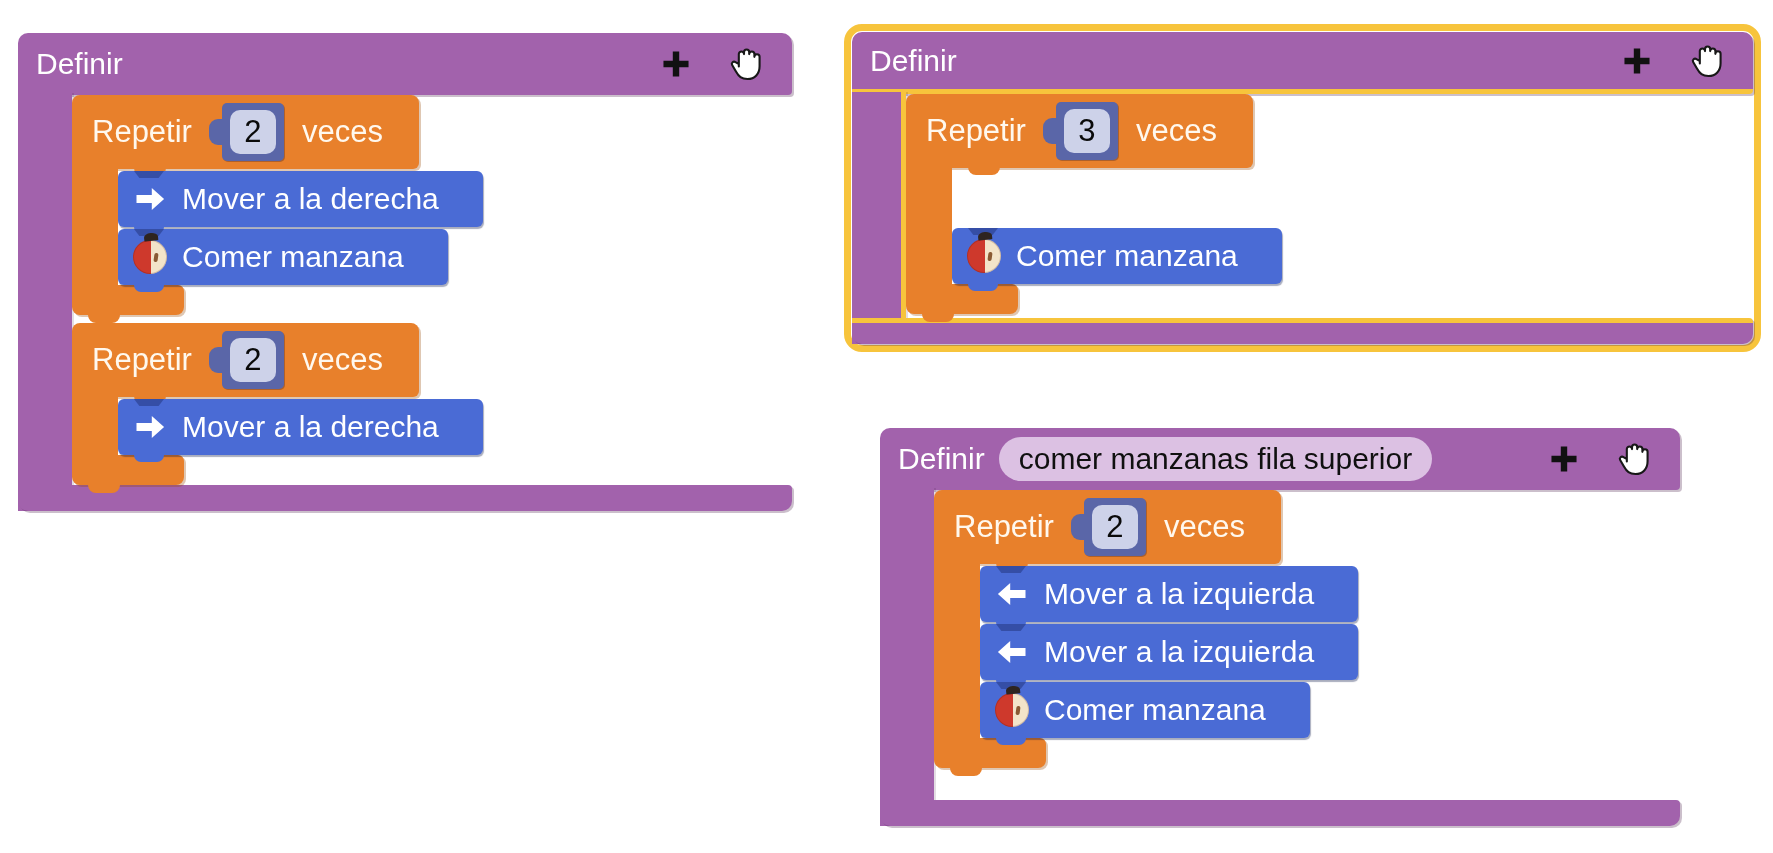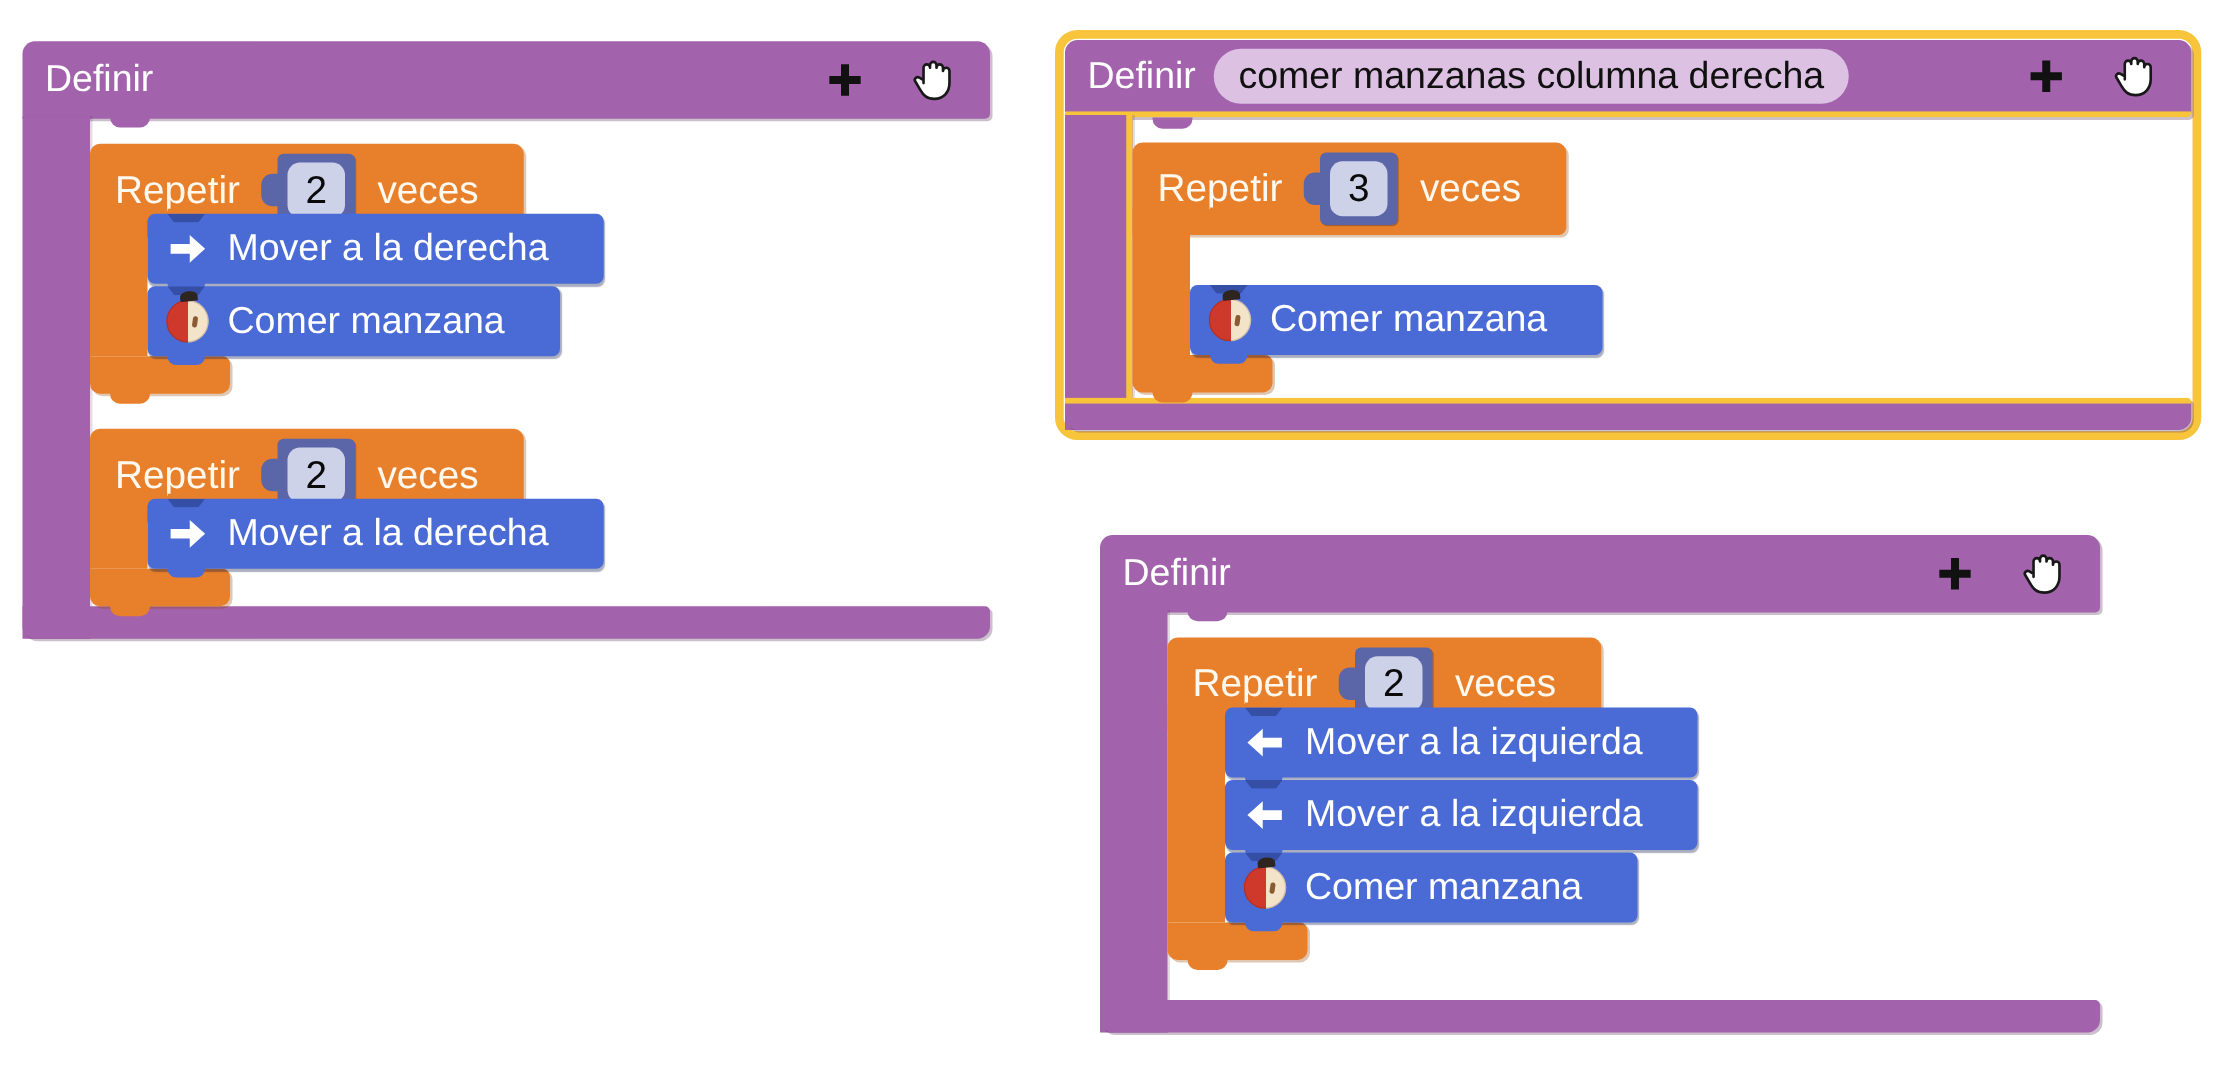--- a/index.html
+++ b/index.html
@@ -23,21 +23,21 @@
   .hand{margin-left:32px;width:42px;height:42px;display:flex;align-items:center;justify-content:center;}
 
   
   .tab{position:absolute;width:32px;height:9px;border-radius:0 0 8px 8px;}
   .tab.purple{background:#A262AC;}
   .tab.orange{background:#E8802B;}
 
   
   .rep-bar{position:absolute;height:74px;background:#E8802B;border-radius:8px 8px 6px 0;
            display:inline-flex;align-items:center;padding:0 36px 0 20px;box-sizing:border-box;
-           box-shadow:2px 2px 0 rgba(150,70,0,.30);white-space:nowrap;margin-top:20px;}
+           box-shadow:2px 2px 0 rgba(150,70,0,.30);white-space:nowrap;}
   .rep-spine{position:absolute;width:46px;background:#E8802B;}
   .rep-foot{position:absolute;width:112px;height:30px;background:#E8802B;
             border-radius:0 6px 8px 8px;box-shadow:2px 2px 0 rgba(150,70,0,.30);}
   .rep-text{color:#FFF8EE;font-size:31px;}
   .num-wrap{position:relative;margin:0 18px 0 30px;width:62px;height:58px;background:#5A66A8;
             border-radius:5px;box-shadow:1px 1px 0 rgba(0,0,40,.25);}
   .num-wrap::before{content:"";position:absolute;left:-13px;top:16px;width:16px;height:26px;
                     background:#5A66A8;border-radius:9px 0 0 9px;}
   .num-field{position:absolute;left:8px;top:7px;right:8px;bottom:7px;background:#CDD2E9;
              border-radius:10px;display:flex;align-items:center;justify-content:center;
@@ -143,21 +143,20 @@
           </svg>
       </span>
       <span class="stmt-label">Mover a la derecha</span>
     </div>
   </div>
 
   <div class="fn-block hl" style="left:852px;top:32px;width:901px;height:312px;">
     <div class="hl-ring"></div>
     <div class="fn-header">
       <span class="def-label">Definir</span>
-      <span class="name-pill">comer manzanas columna derecha</span>
       <span class="plus-btn">
         <svg width="32" height="32" viewBox="0 0 24 24">
             <path d="M9.6 2.6h4.8v7h7v4.8h-7v7H9.6v-7h-7V9.6h7z" fill="#111"></path>
           </svg>
       </span>
       <span class="hand">
         <svg width="42" height="42" viewBox="0 0 34 34">
             <path d="M12 19V9a2.1 2.1 0 1 1 4.2 0V7.4a2.1 2.1 0 1 1 4.2 0V9a2.1 2.1 0 1 1 4.2 0v2.2a2.1 2.1 0 1 1 4.2 0v7.6c0 6-3.8 10.4-9.8 10.4-5 0-7-2.2-9.2-6l-3.2-5.4c-1-1.6 1-3.4 2.7-2.3L12 17z" fill="#fff" stroke="#181818" stroke-width="1.7" stroke-linejoin="round"></path>
           </svg>
       </span>
@@ -182,20 +181,21 @@
       <span class="stmt-icon">
           <span class="apple"></span>
         </span>
       <span class="stmt-label">Comer manzana</span>
     </div>
   </div>
 
   <div class="fn-block" style="left:880px;top:428px;width:800px;height:398px;">
     <div class="fn-header">
       <span class="def-label">Definir</span>
+      <span class="name-pill">comer manzanas fila superior</span>
       <span class="plus-btn">
         <svg width="32" height="32" viewBox="0 0 24 24">
             <path d="M9.6 2.6h4.8v7h7v4.8h-7v7H9.6v-7h-7V9.6h7z" fill="#111"></path>
           </svg>
       </span>
       <span class="hand">
         <svg width="42" height="42" viewBox="0 0 34 34">
             <path d="M12 19V9a2.1 2.1 0 1 1 4.2 0V7.4a2.1 2.1 0 1 1 4.2 0V9a2.1 2.1 0 1 1 4.2 0v2.2a2.1 2.1 0 1 1 4.2 0v7.6c0 6-3.8 10.4-9.8 10.4-5 0-7-2.2-9.2-6l-3.2-5.4c-1-1.6 1-3.4 2.7-2.3L12 17z" fill="#fff" stroke="#181818" stroke-width="1.7" stroke-linejoin="round"></path>
           </svg>
       </span>

